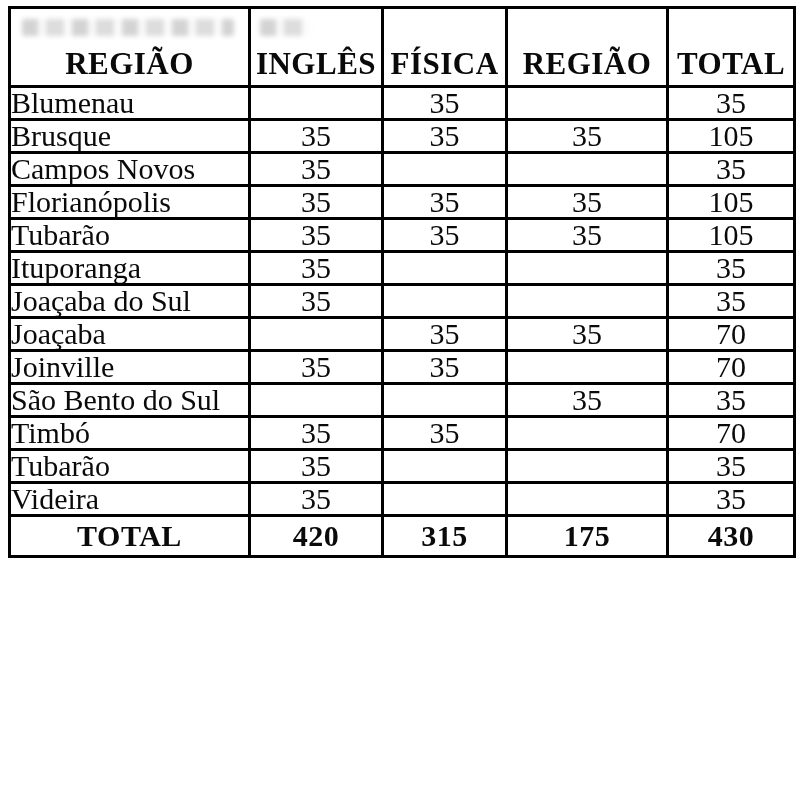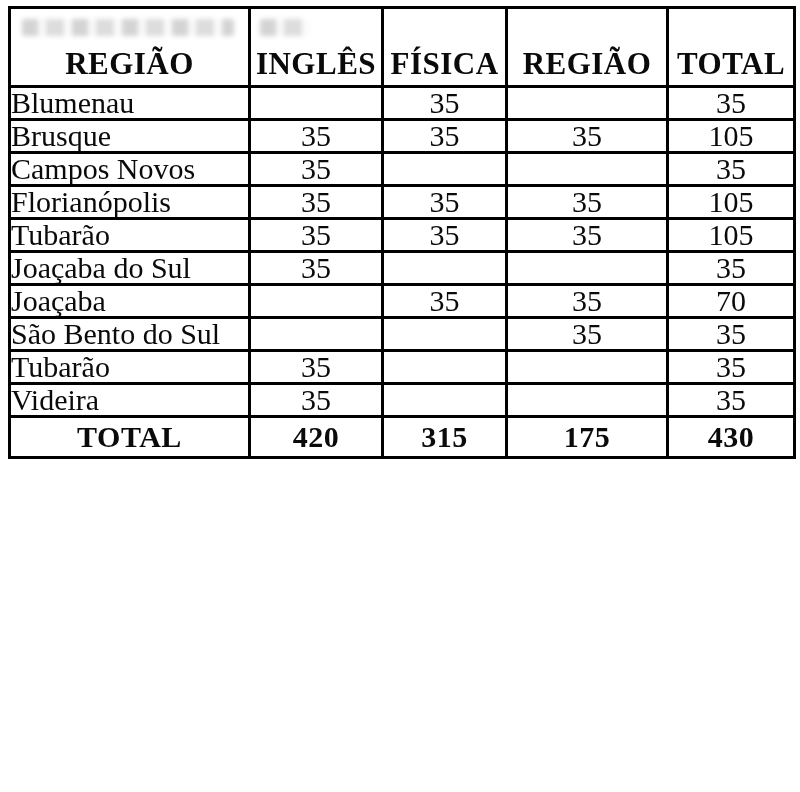--- a/index.html
+++ b/index.html
@@ -145,39 +145,60 @@
         <td class="value-cell">105</td>
       </tr>
       <tr class="data-row">
         <td class="region-cell">Tubarão</td>
         <td class="value-cell">35</td>
         <td class="value-cell">35</td>
         <td class="value-cell">35</td>
         <td class="value-cell">105</td>
       </tr>
       <tr class="data-row">
+        <td class="region-cell">Ituporanga</td>
+        <td class="value-cell">35</td>
+        <td class="value-cell"></td>
+        <td class="value-cell"></td>
+        <td class="value-cell">35</td>
+      </tr>
+      <tr class="data-row">
         <td class="region-cell">Joaçaba do Sul</td>
         <td class="value-cell">35</td>
         <td class="value-cell"></td>
         <td class="value-cell"></td>
         <td class="value-cell">35</td>
       </tr>
       <tr class="data-row">
         <td class="region-cell">Joaçaba</td>
         <td class="value-cell"></td>
         <td class="value-cell">35</td>
         <td class="value-cell">35</td>
         <td class="value-cell">70</td>
       </tr>
       <tr class="data-row">
+        <td class="region-cell">Joinville</td>
+        <td class="value-cell">35</td>
+        <td class="value-cell">35</td>
+        <td class="value-cell"></td>
+        <td class="value-cell">70</td>
+      </tr>
+      <tr class="data-row">
         <td class="region-cell">São Bento do Sul</td>
         <td class="value-cell"></td>
         <td class="value-cell"></td>
         <td class="value-cell">35</td>
         <td class="value-cell">35</td>
+      </tr>
+      <tr class="data-row">
+        <td class="region-cell">Timbó</td>
+        <td class="value-cell">35</td>
+        <td class="value-cell">35</td>
+        <td class="value-cell"></td>
+        <td class="value-cell">70</td>
       </tr>
       <tr class="data-row">
         <td class="region-cell">Tubarão</td>
         <td class="value-cell">35</td>
         <td class="value-cell"></td>
         <td class="value-cell"></td>
         <td class="value-cell">35</td>
       </tr>
       <tr class="data-row">
         <td class="region-cell">Videira</td>

